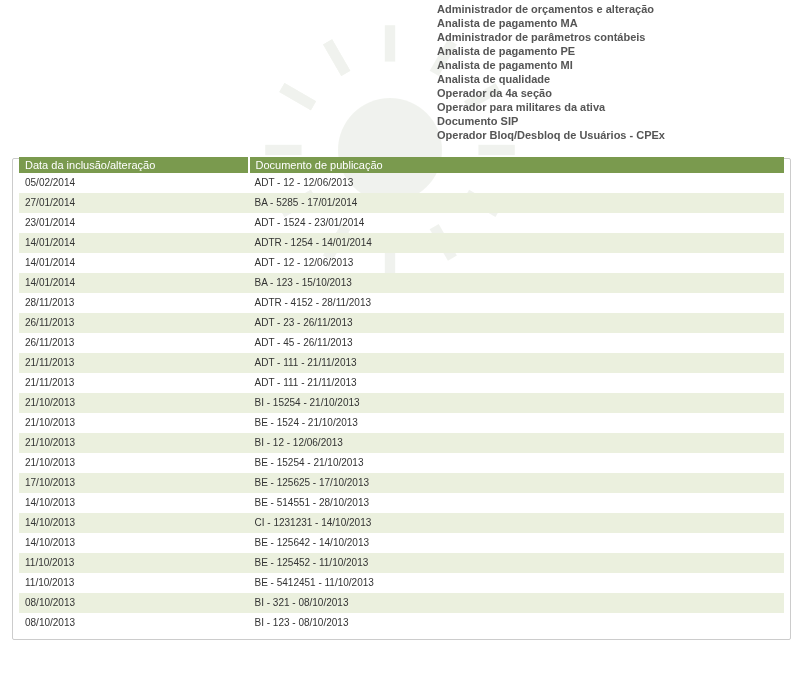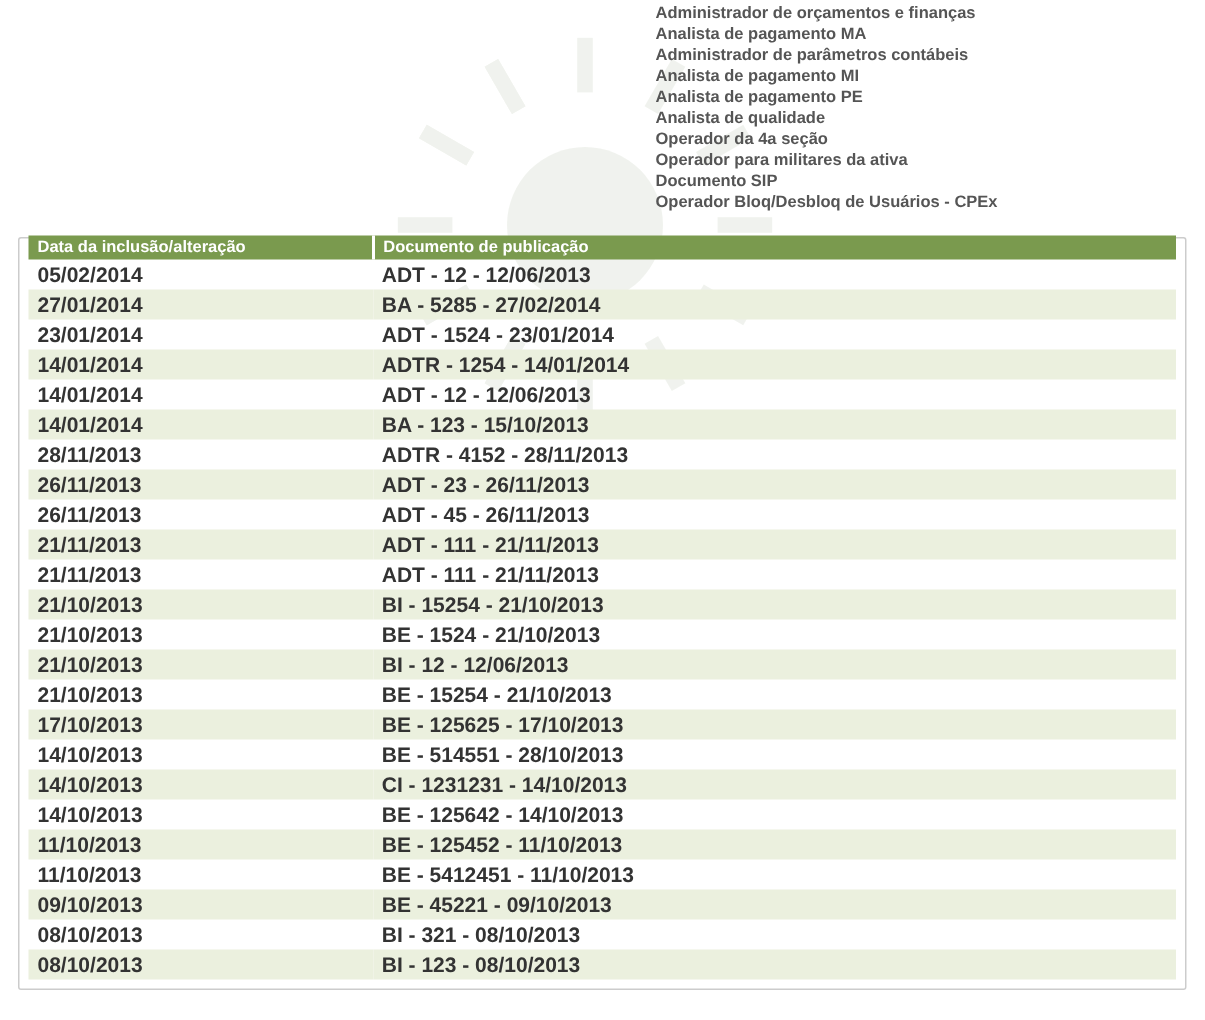--- a/index.html
+++ b/index.html
@@ -57,32 +57,31 @@
   }
   table.pub {
     width: 100%;
     border-collapse: collapse;
     margin-top: -6px;
   }
   table.pub th {
     text-align: left;
     color: #fff;
     background: #7a9a4e;
-    font-weight: bold;
+    font-weight: normal;
     padding: 2px 6px;
     border-right: 2px solid #fff;
     font-size: 11px;
   }
   table.pub th:last-child { border-right: none; }
   table.pub td {
     padding: 2px 6px;
     color: #333;
-    font-size: 14px;
+    font-size: 10px;
     line-height: 16px;
-    font-weight: bold;
   }
   table.pub tbody tr:nth-child(even) td {
     background: #ebf0de;
   }
 </style>
 </head>
 <body>
 
 <svg class="bg-emblem" viewBox="0 0 100 100">
   <g fill="#3a5a1a">
@@ -104,25 +103,25 @@
       <rect x="48" y="84" width="4" height="14" transform="rotate(60 50 50)"></rect>
       <rect x="48" y="84" width="4" height="14" transform="rotate(120 50 50)"></rect>
       <rect x="48" y="84" width="4" height="14" transform="rotate(150 50 50)"></rect>
     </g>
   </g>
 </svg>
 
 <div class="content">
 
   <div class="role-list" id="role-list">
-      <div>Administrador de orçamentos e finanças</div>
+      <div>Administrador de orçamentos e alteração</div>
       <div>Analista de pagamento MA</div>
       <div>Administrador de parâmetros contábeis</div>
+      <div>Analista de pagamento PE</div>
       <div>Analista de pagamento MI</div>
-      <div>Analista de pagamento PE</div>
       <div>Analista de qualidade</div>
       <div>Operador da 4a seção</div>
       <div>Operador para militares da ativa</div>
       <div>Documento SIP</div>
       <div>Operador Bloq/Desbloq de Usuários - CPEx</div>
     </div>
 
   <div class="fieldset">
     <table class="pub">
       <thead>
@@ -131,21 +130,21 @@
           <th>Documento de publicação</th>
         </tr>
       </thead>
       <tbody id="rows">
           <tr>
             <td>05/02/2014</td>
             <td>ADT - 12 - 12/06/2013</td>
           </tr>
           <tr>
             <td>27/01/2014</td>
-            <td>BA - 5285 - 27/02/2014</td>
+            <td>BA - 5285 - 17/01/2014</td>
           </tr>
           <tr>
             <td>23/01/2014</td>
             <td>ADT - 1524 - 23/01/2014</td>
           </tr>
           <tr>
             <td>14/01/2014</td>
             <td>ADTR - 1254 - 14/01/2014</td>
           </tr>
           <tr>
@@ -208,24 +207,20 @@
             <td>14/10/2013</td>
             <td>BE - 125642 - 14/10/2013</td>
           </tr>
           <tr>
             <td>11/10/2013</td>
             <td>BE - 125452 - 11/10/2013</td>
           </tr>
           <tr>
             <td>11/10/2013</td>
             <td>BE - 5412451 - 11/10/2013</td>
-          </tr>
-          <tr>
-            <td>09/10/2013</td>
-            <td>BE - 45221 - 09/10/2013</td>
           </tr>
           <tr>
             <td>08/10/2013</td>
             <td>BI - 321 - 08/10/2013</td>
           </tr>
           <tr>
             <td>08/10/2013</td>
             <td>BI - 123 - 08/10/2013</td>
           </tr>
         </tbody>

